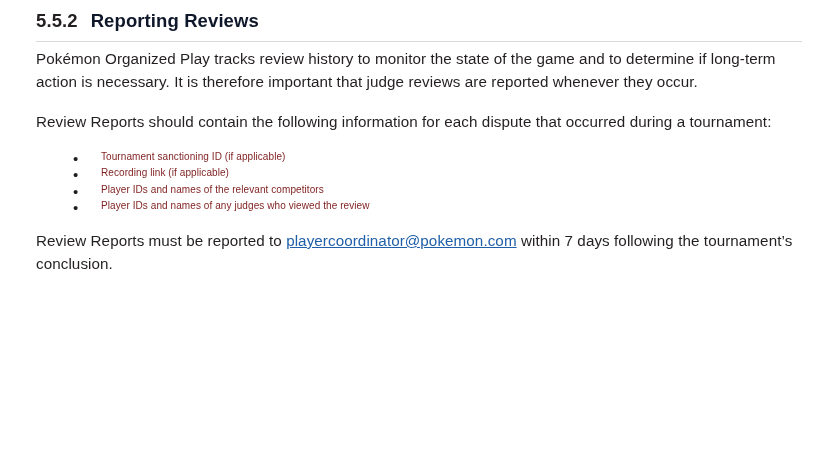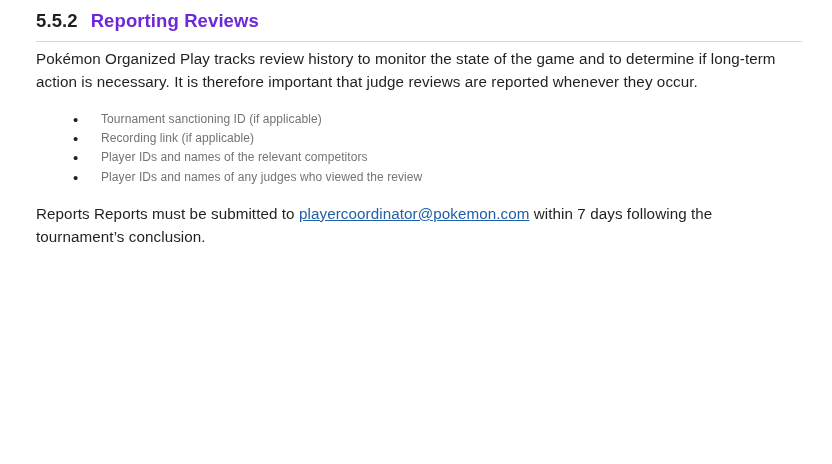--- a/index.html
+++ b/index.html
@@ -30,44 +30,44 @@
   }
   .heading-num {
     font-size: 18.5px;
     font-weight: bold;
     color: #231f20;
     letter-spacing: 0.1px;
   }
   .heading-text {
     font-size: 18.5px;
     font-weight: bold;
-    color: #6d28d9;
+    color: #0f172a;
     letter-spacing: 0.1px;
   }
   .para {
     font-size: 15.2px;
     line-height: 1.54;
     color: #231f20;
     margin: 16px 0 0 0;
     max-width: 770px;
     letter-spacing: 0.08px;
   }
   .para.first {
     margin-top: 5px;
   }
   ul.bullets {
     list-style: none;
     margin: 16px 0 0 0;
     padding: 0;
   }
   ul.bullets li {
     position: relative;
-    font-size: 12px;
+    font-size: 10px;
     line-height: 1.52;
-    color: #737373;
+    color: #7f1d1d;
     padding-left: 65px;
     margin-bottom: 1px;
     max-width: 805px;
     letter-spacing: 0.08px;
   }
   ul.bullets li::before {
     content: "\2022";
     position: absolute;
     left: 37px;
     top: -1px;
@@ -84,23 +84,24 @@
 
 <div class="page">
 
   <div class="heading-row">
     <span class="heading-num">5.5.2</span>
     <span class="heading-text">Reporting Reviews</span>
   </div>
 
   <p class="para first">Pokémon Organized Play tracks review history to monitor the state of the game and to determine if long-term action is necessary. It is therefore important that judge reviews are reported whenever they occur.</p>
 
+  <p class="para">Review Reports should contain the following information for each dispute that occurred during a tournament:</p>
 
   <ul class="bullets">
     <li>Tournament sanctioning ID (if applicable)</li>
     <li>Recording link (if applicable)</li>
     <li>Player IDs and names of the relevant competitors</li>
     <li>Player IDs and names of any judges who viewed the review</li>
   </ul>
 
-  <p class="para"><span>Reports Reports must be submitted to </span><a class="link" href="#">playercoordinator@pokemon.com</a><span> within 7 days following the tournament’s conclusion.</span></p>
+  <p class="para"><span>Review Reports must be reported to </span><a class="link" href="#">playercoordinator@pokemon.com</a><span> within 7 days following the tournament’s conclusion.</span></p>
 
 </div>
 
 </body></html>

